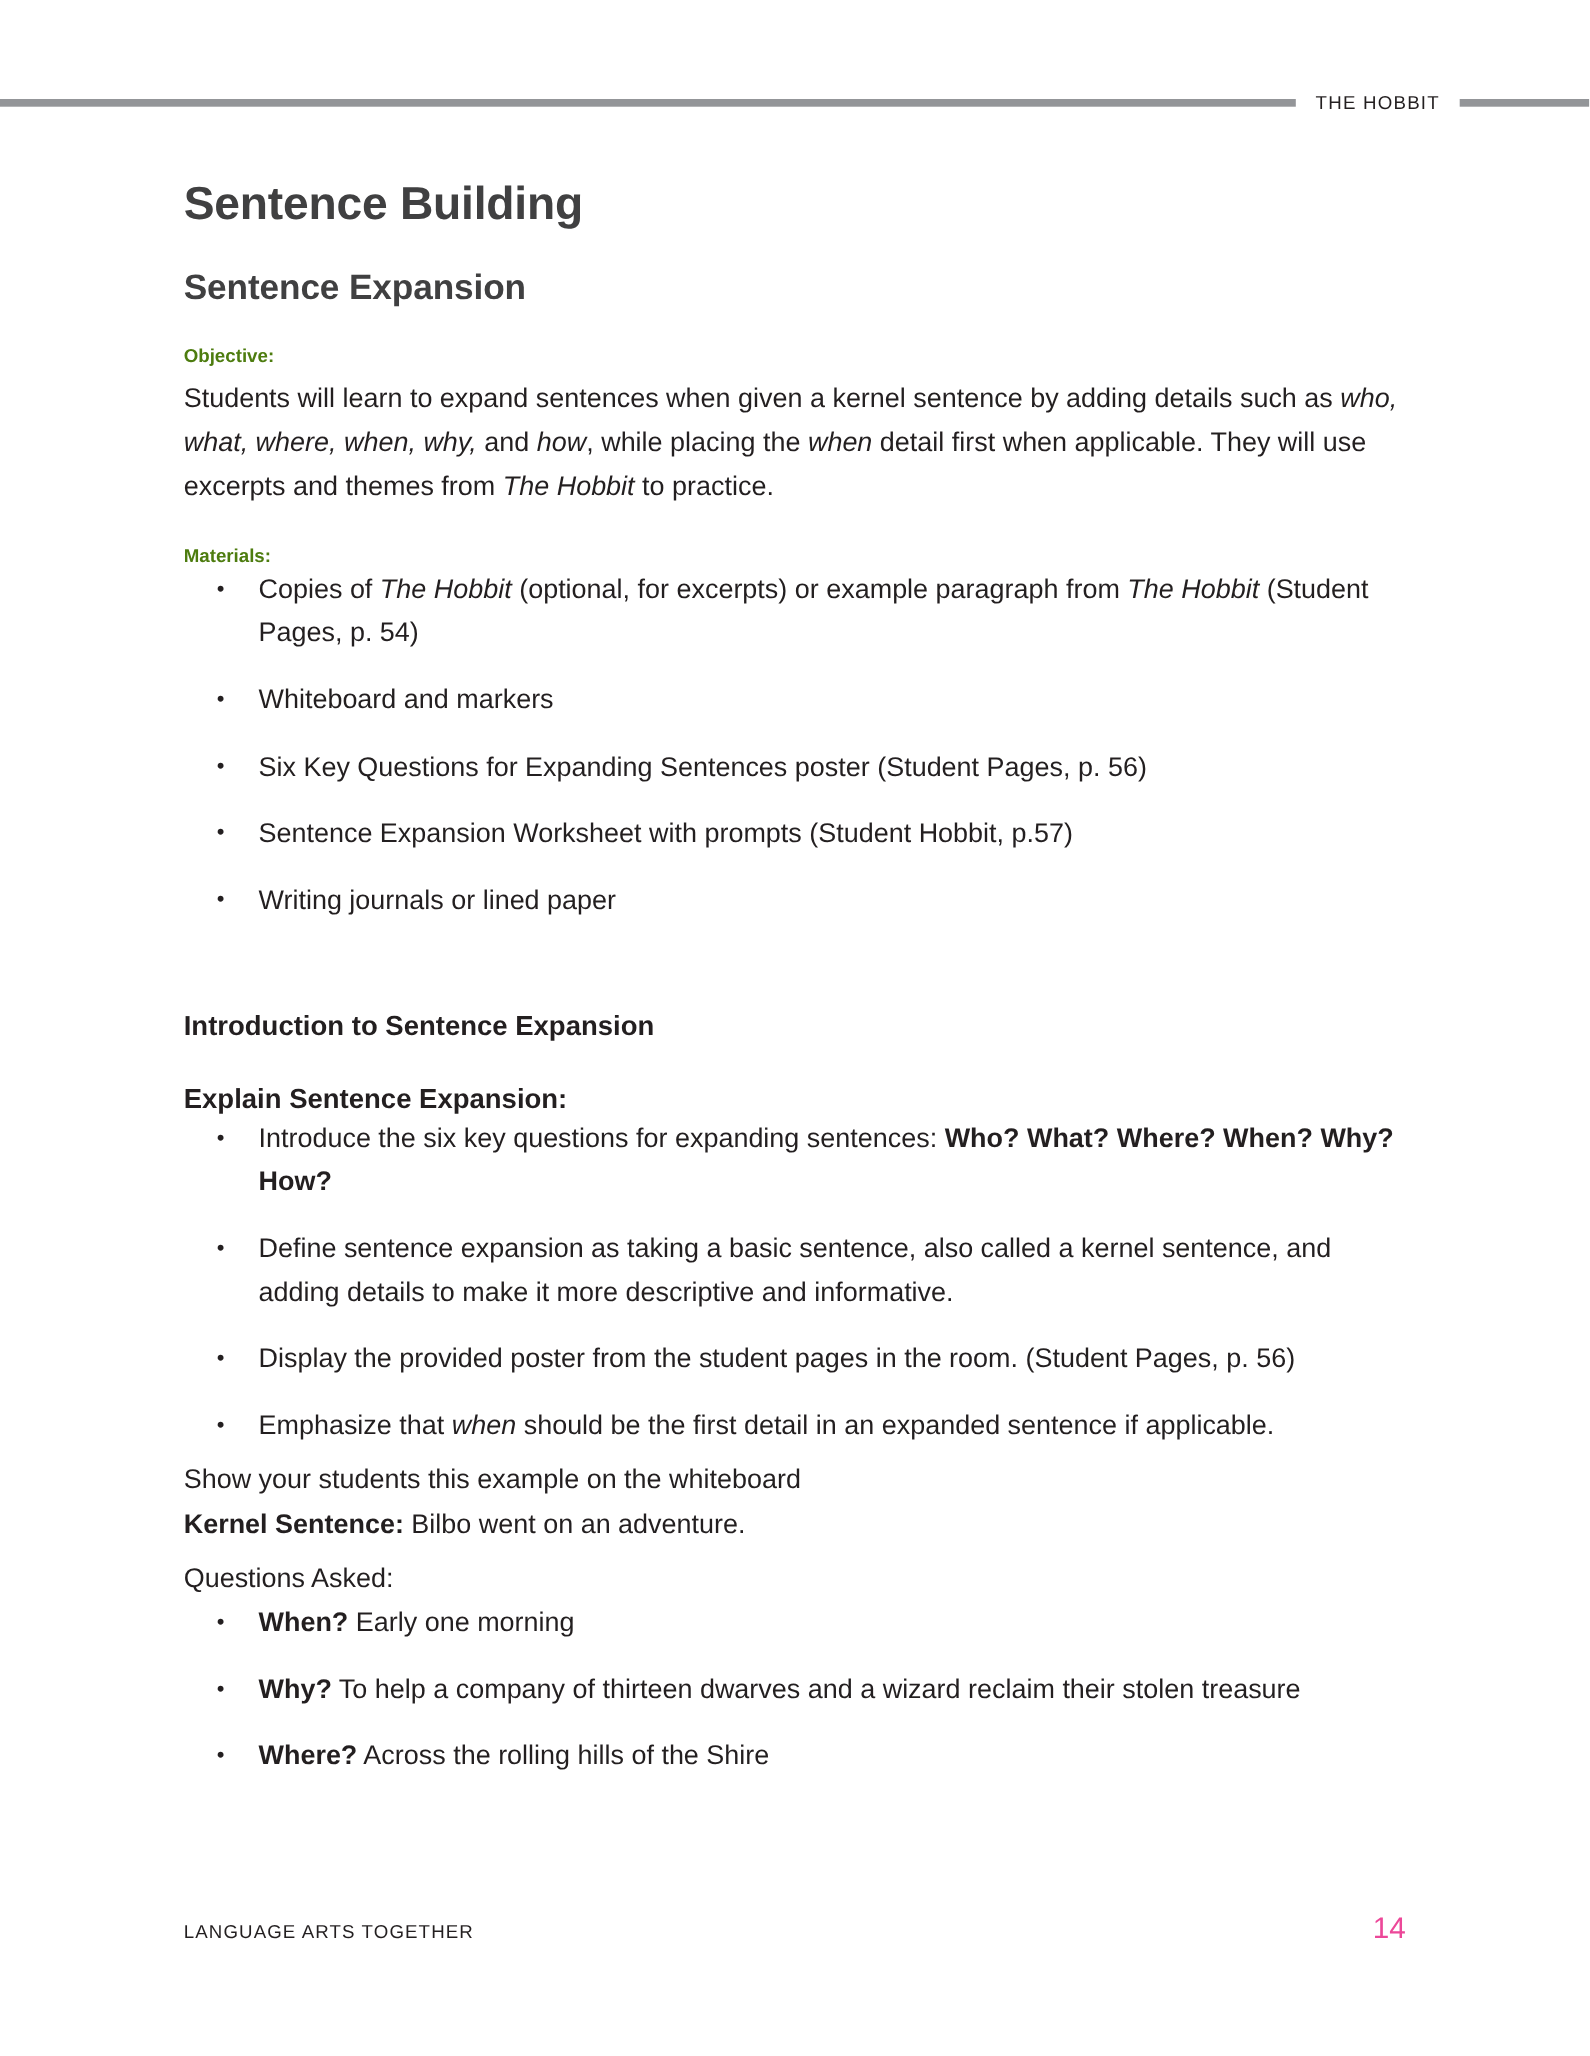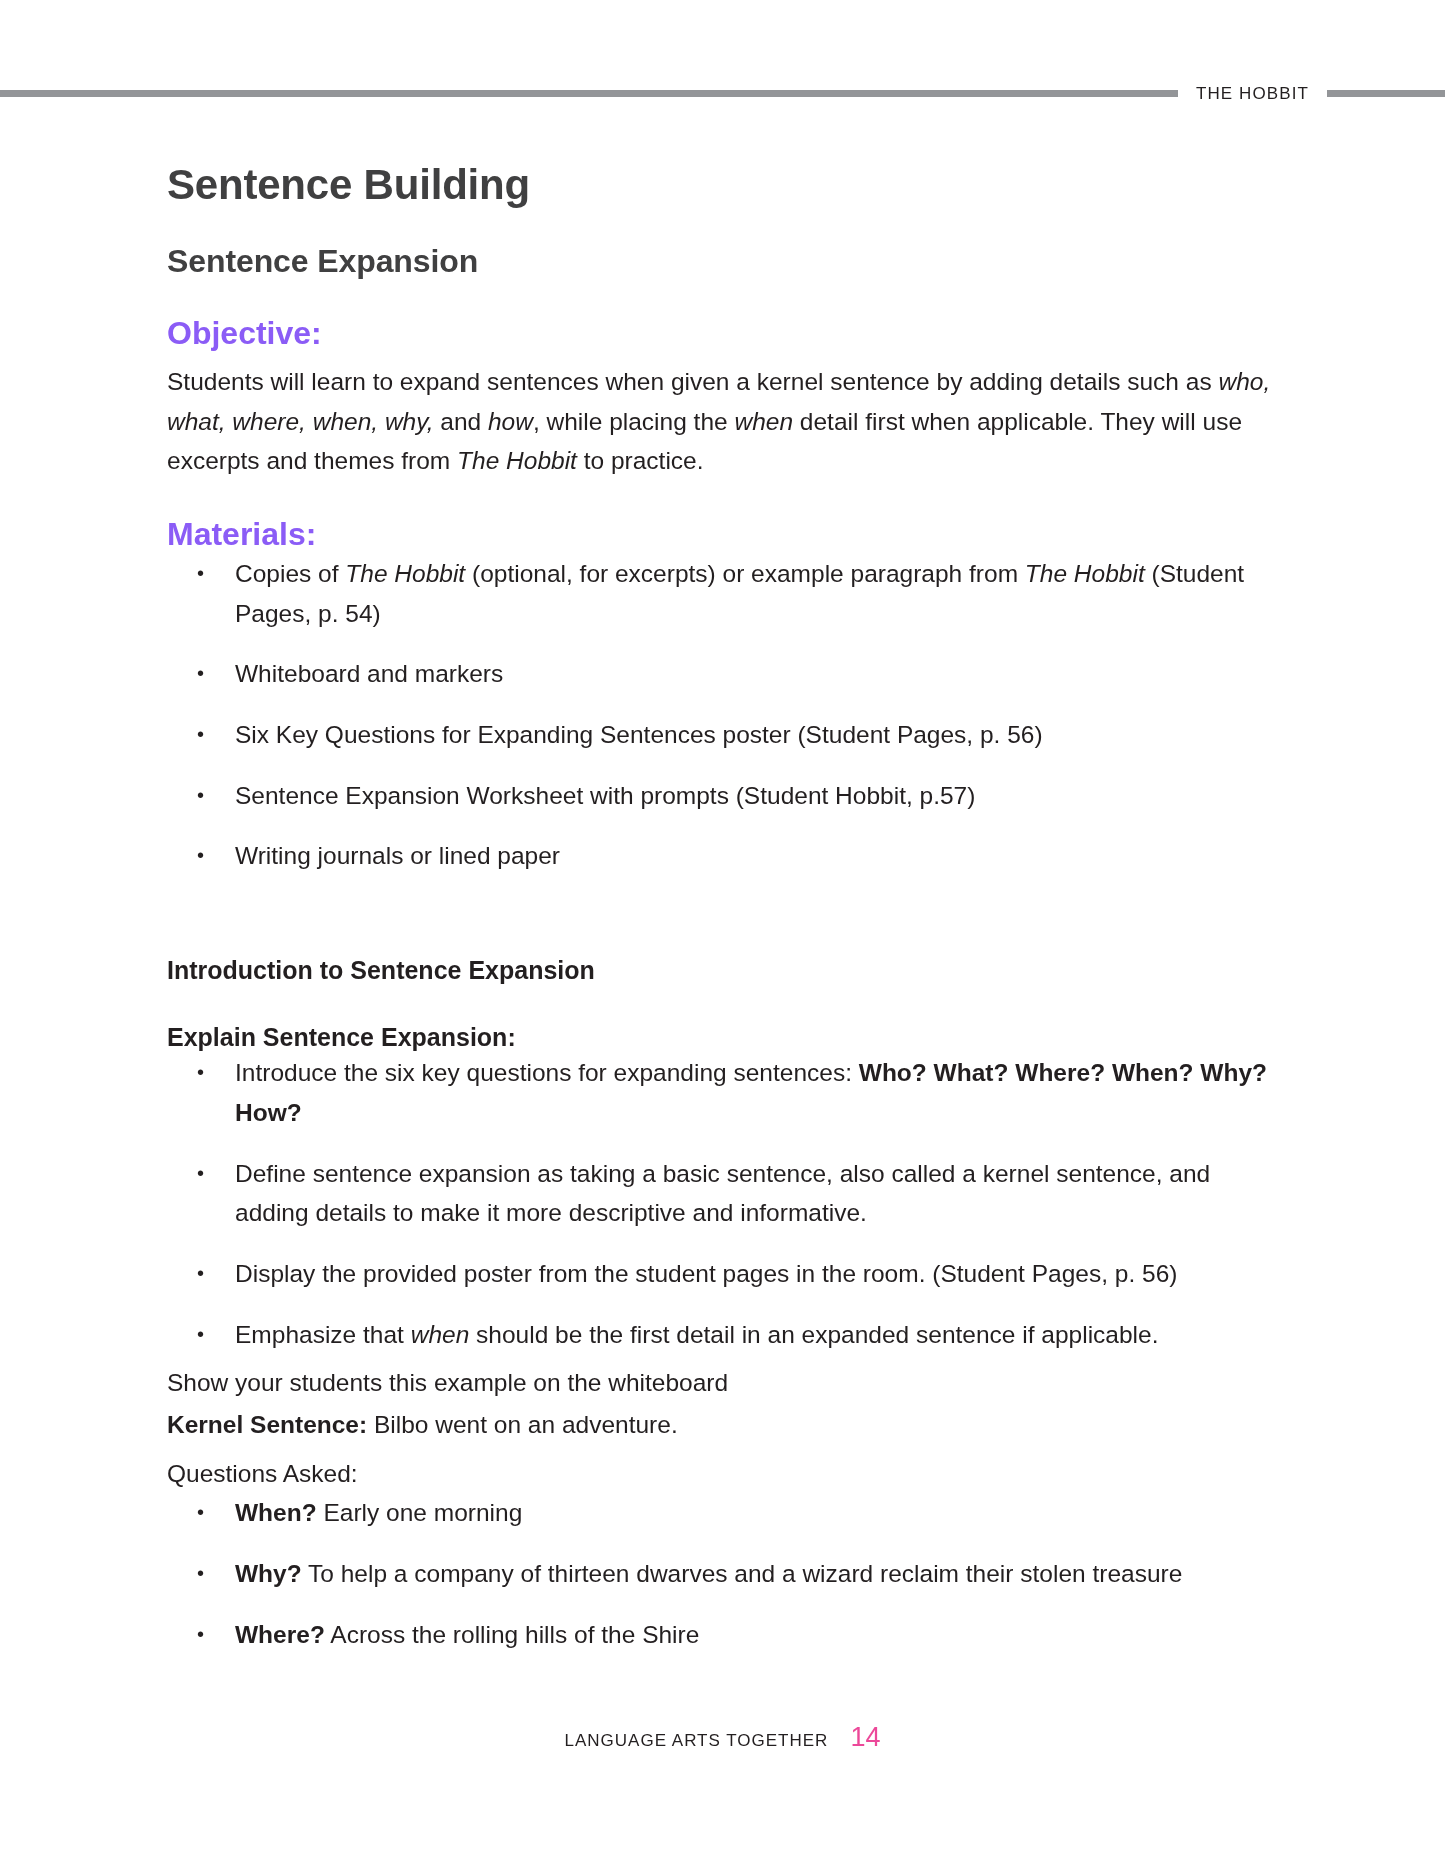--- a/index.html
+++ b/index.html
@@ -72,23 +72,23 @@
     font-size: 32px;
     font-weight: 600;
     color: #404041;
     margin: 32px 0 0 0;
     padding: 0;
     line-height: 1.2;
     letter-spacing: -0.1px;
   }
 
   .label-bold {
-    font-size: 32px;
+    font-size: 17px;
     font-weight: 700;
-    color: #8b5cf6;
+    color: #4d7c0f;
     margin: 33px 0 0 0;
     line-height: 1.25;
   }
 
   p.body-text {
     font-size: 24.5px;
     font-weight: 400;
     color: #231f20;
     line-height: 1.62;
     margin: 9px 0 0 0;
@@ -132,24 +132,24 @@
   .gap-med   { height: 34px; }
 
   i, em { font-style: italic; }
   b, strong { font-weight: 700; }
 
   
   .footer {
     position: absolute;
     left: 167px;
     right: 167px;
-    bottom: 116px;
+    bottom: 100px;
     display: flex;
     align-items: baseline;
-    justify-content: center;
+    justify-content: space-between;
     gap: 22px;
   }
   .footer-left {
     font-size: 17px;
     letter-spacing: 1.0px;
     color: #231f20;
   }
   .footer-right {
     font-size: 27px;
     color: #ec4899;

